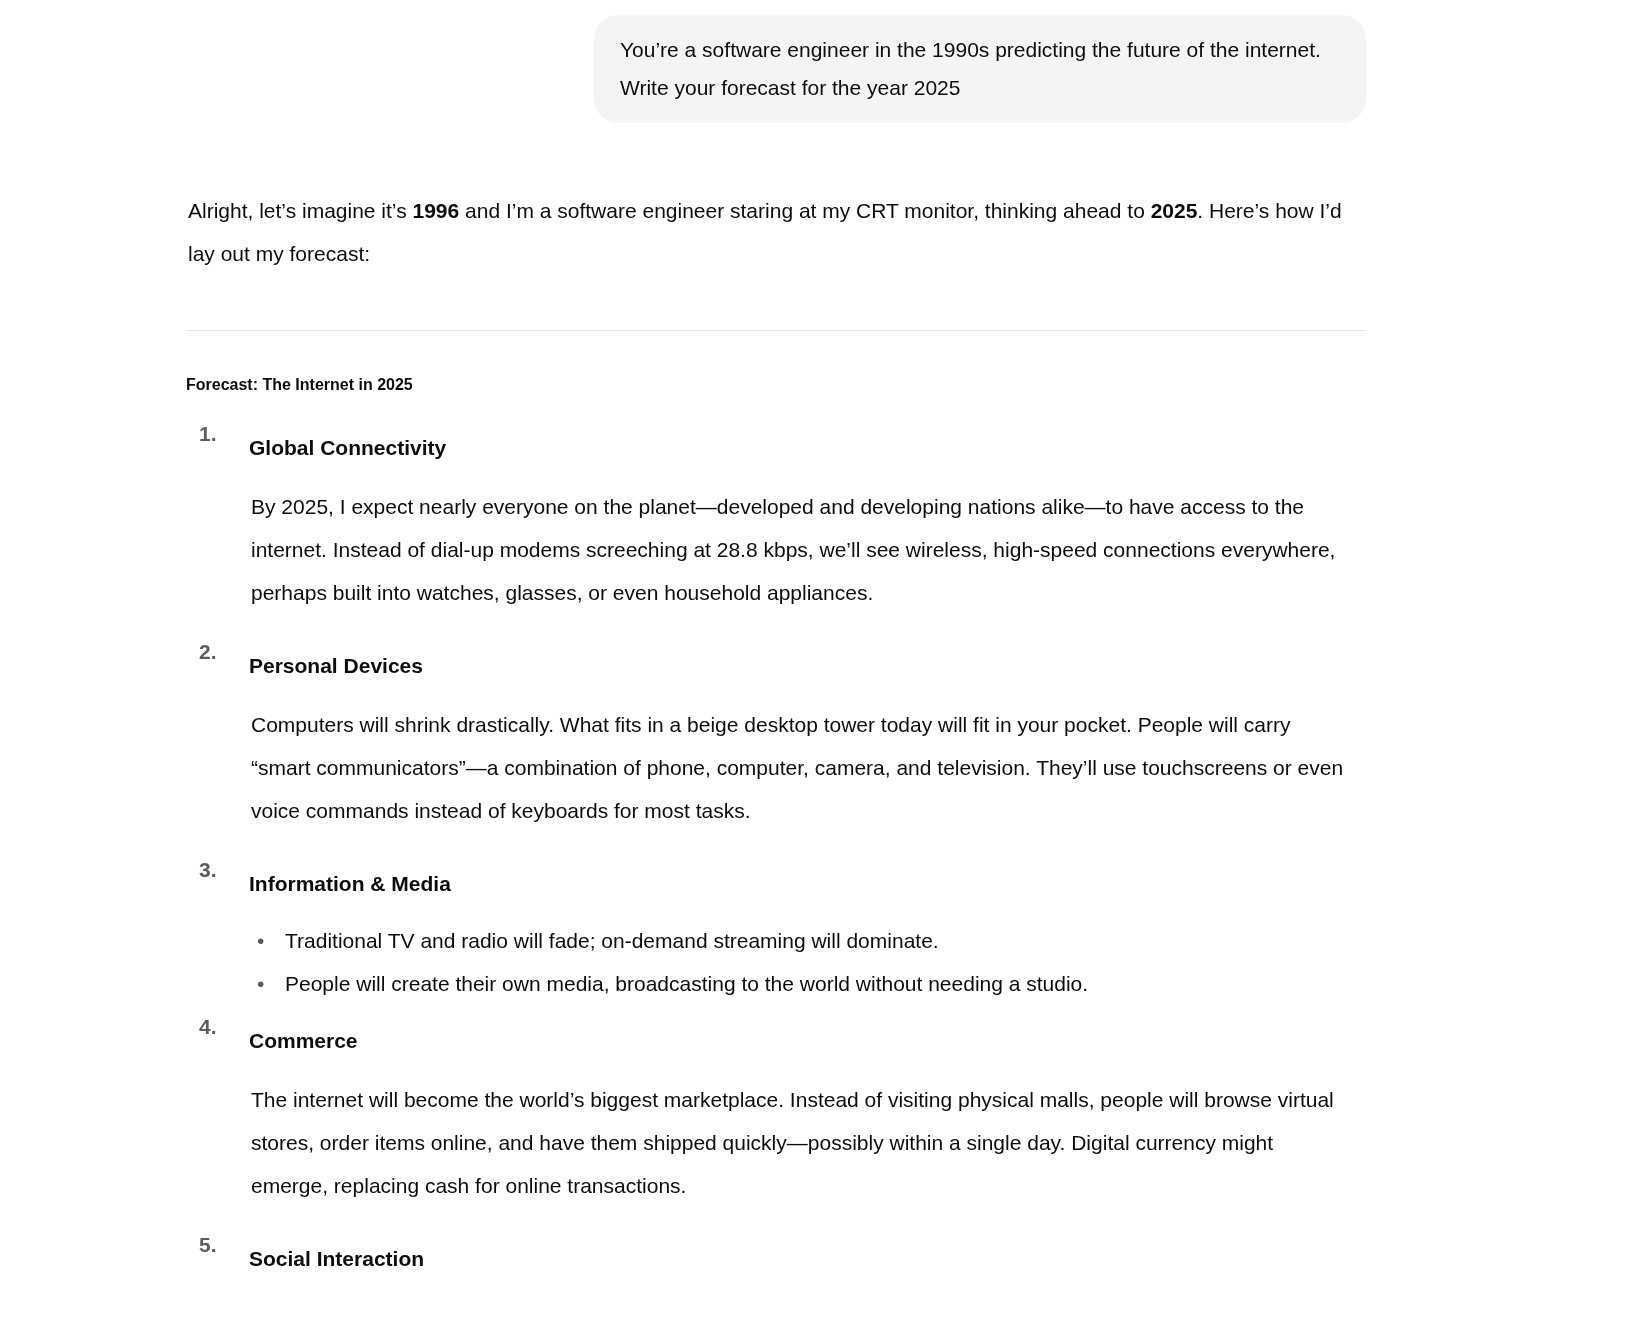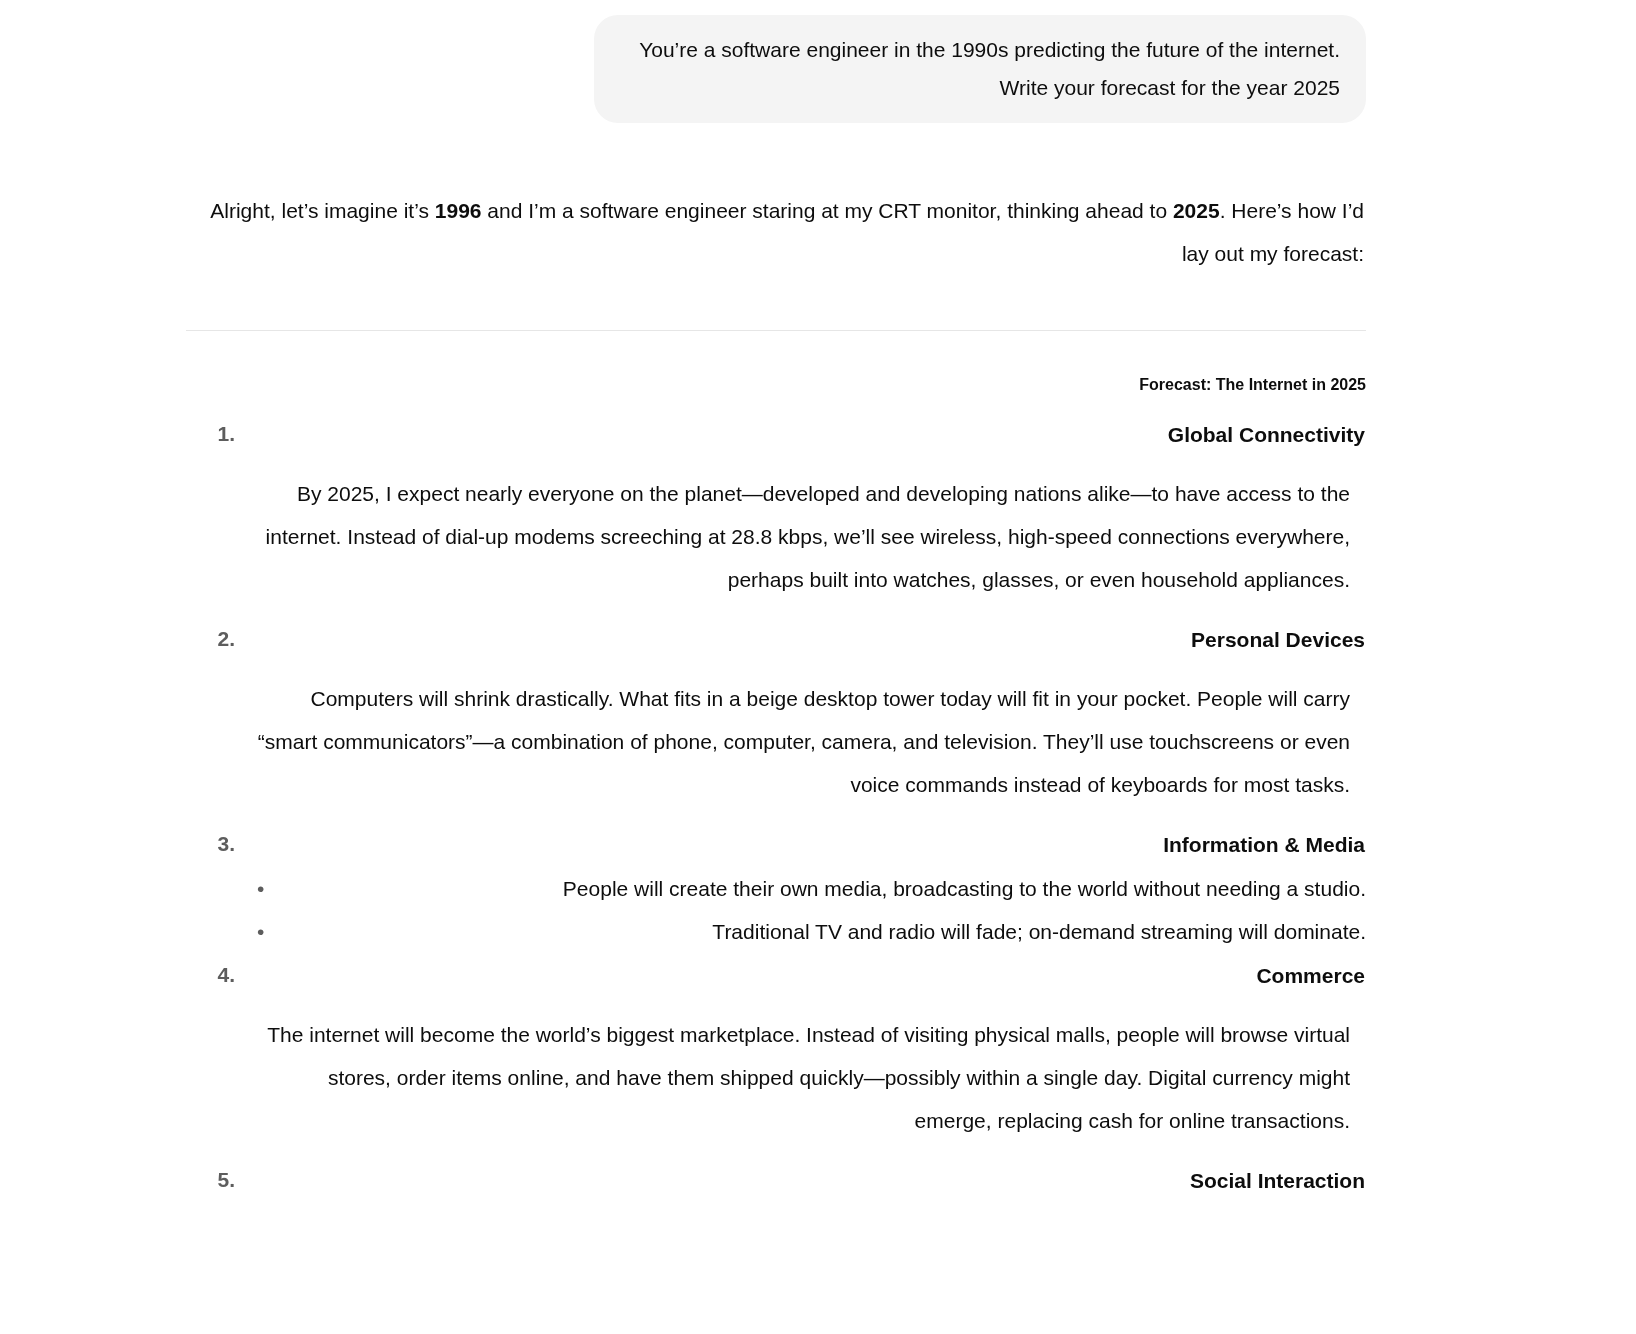--- a/index.html
+++ b/index.html
@@ -12,21 +12,20 @@
   }
   body {
     width: 1636px;
     height: 1334px;
     overflow: hidden;
     -webkit-font-smoothing: antialiased;
   }
   .chat {
     width: 1180px;
     margin-left: 186px;
-    text-align: right;
   }
   
   .user-row {
     display: flex;
     justify-content: flex-end;
     padding-top: 15px;
   }
   .user-bubble {
     background: #f4f4f4;
     border-radius: 24px;
@@ -59,21 +58,21 @@
   
   .olist { margin: 0; padding: 0; }
   .oitem { display: flex; }
   .omarker {
     flex: 0 0 49px;
     padding-left: 13px;
     color: #5d5d5d;
     font-weight: 600;
   }
   .ocontent { flex: 1; min-width: 0; }
-  .ititle { margin: 1px; font-weight: 700; }
+  .ititle { margin: 14px; font-weight: 700; }
   .ibody { margin: 16px; }
   
   .sublist { list-style: none; margin: 0; padding: 0; }
   .sublist li { position: relative; padding-left: 50px; }
   .sublist li::before {
     content: "•";
     position: absolute;
     left: 22px;
     top: 0;
     color: #5d5d5d;
@@ -114,22 +113,22 @@
           <p class="ititle">Personal Devices</p>
           <p class="ibody">Computers will shrink drastically. What fits in a beige desktop tower today will fit in your pocket. People will carry “smart communicators”—a combination of phone, computer, camera, and television. They’ll use touchscreens or even voice commands instead of keyboards for most tasks.</p>
         </div>
       </div>
 
       <div class="oitem">
         <div class="omarker">3.</div>
         <div class="ocontent">
           <p class="ititle">Information &amp; Media</p>
           <ul class="sublist">
+            <li>Traditional TV and radio will fade; on-demand streaming will dominate.</li>
             <li>People will create their own media, broadcasting to the world without needing a studio.</li>
-            <li>Traditional TV and radio will fade; on-demand streaming will dominate.</li>
           </ul>
         </div>
       </div>
 
       <div class="oitem">
         <div class="omarker">4.</div>
         <div class="ocontent">
           <p class="ititle">Commerce</p>
           <p class="ibody">The internet will become the world’s biggest marketplace. Instead of visiting physical malls, people will browse virtual stores, order items online, and have them shipped quickly—possibly within a single day. Digital currency might emerge, replacing cash for online transactions.</p>
         </div>

